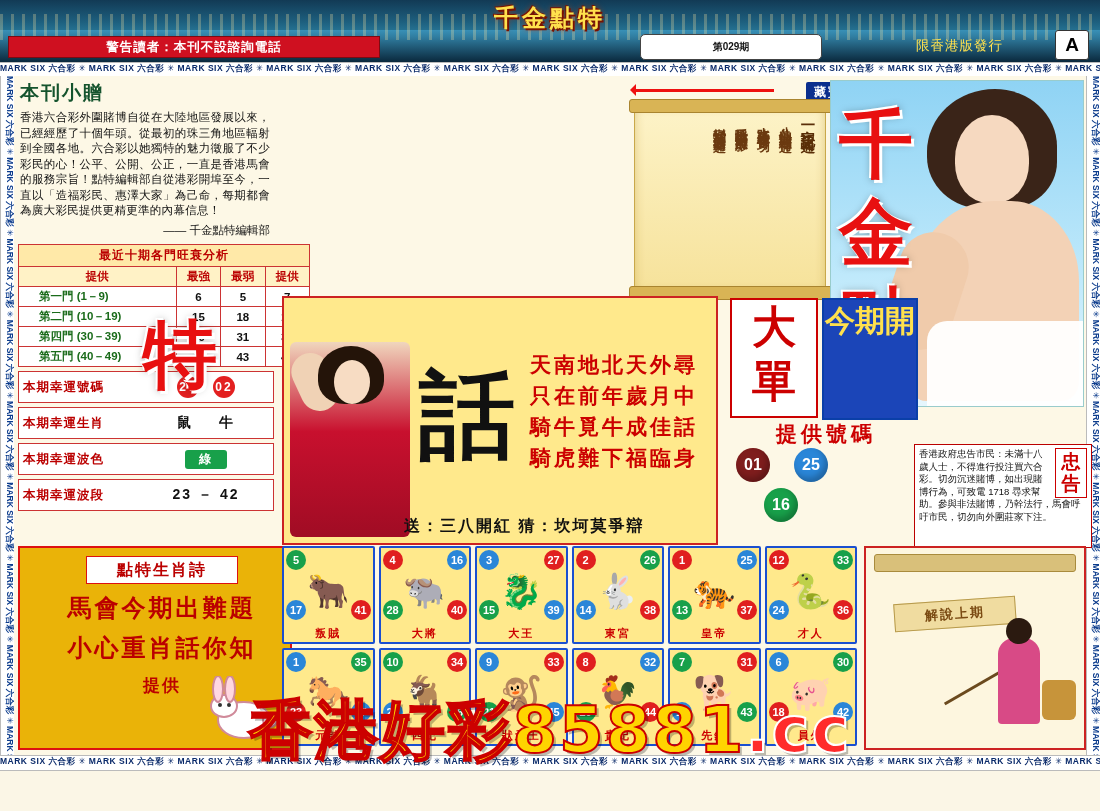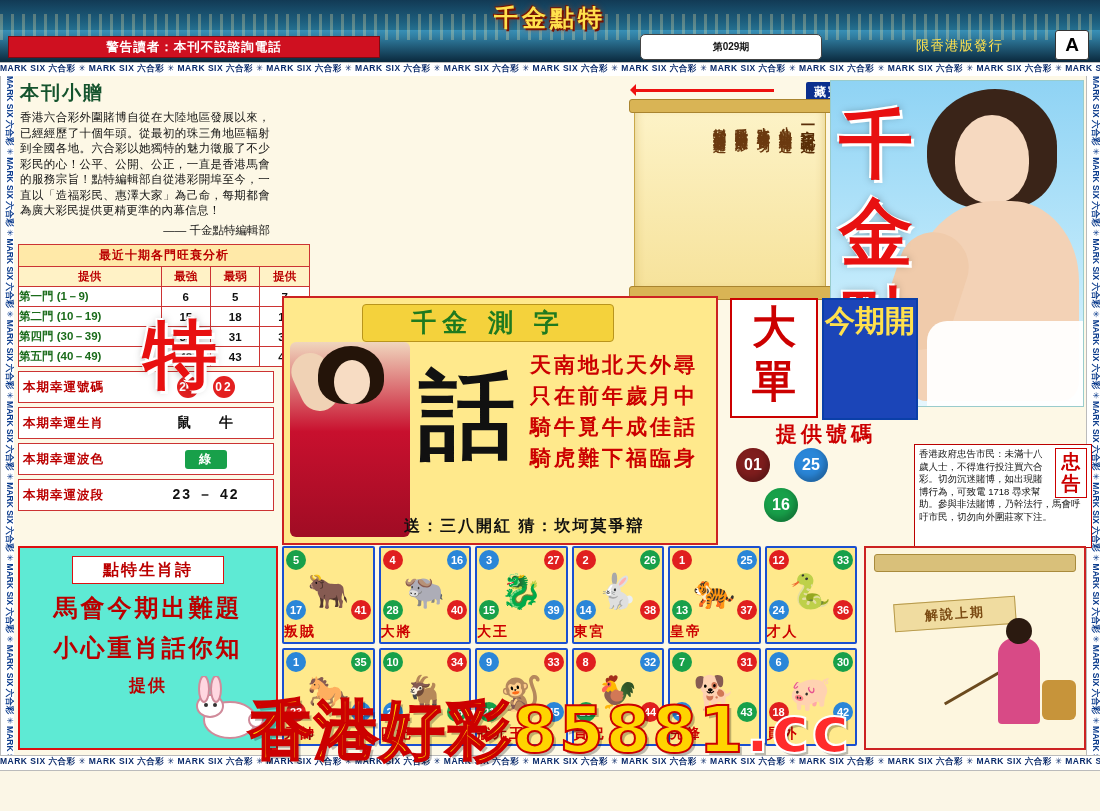--- a/index.html
+++ b/index.html
@@ -96,21 +96,21 @@
   
   .stats{
     position:absolute;left:4px;top:168px;width:292px;border-collapse:collapse;
     font-size:11.5px;background:#fff;
   }
   .stats td,.stats th{border:1px solid #c33;padding:2px 3px;text-align:center;}
   .stats .title{
     background:#ffe9a8;color:#b00;font-weight:bold;font-size:12px;letter-spacing:1px;
   }
   .stats .hdr{background:#fff2c6;color:#b00;font-weight:bold;}
-  .stats .rowlab{background:#fff;color:#0a3; font-weight:bold;text-align:left;padding-left:0;color:#1a6b1a;}
+  .stats .rowlab{background:#fff;color:#0a3; font-weight:bold;text-align:left;padding-left:20px;color:#1a6b1a;}
   .stats .num{font-weight:bold;color:#111;}
 
   
   .lucky{position:absolute;left:4px;top:295px;width:256px;}
   .lrow{
     display:flex;align-items:center;height:30px;border:1px solid #c33;margin-bottom:4px;
     background:#fff;
   }
   .lrow .lab{width:116px;font-size:12.5px;font-weight:bold;color:#b00;padding-left:4px;letter-spacing:1px;}
   .lrow .val{flex:1;text-align:center;font-size:14px;font-weight:bold;color:#111;letter-spacing:2px;}
@@ -120,21 +120,21 @@
   }
   .ball.red{background:#e32020;}
   .chip{
     display:inline-block;min-width:30px;padding:1px 6px;border-radius:3px;
     font-size:12px;font-weight:bold;color:#fff;background:#18a04a;
   }
 
   
   .poem{
     position:absolute;left:4px;top:470px;width:256px;height:200px;
-    border:2px solid #d11;background:#5eead4;
+    border:2px solid #d11;background:#eab308;padding-left:14px;
   }
   .poem .ptitle{
     margin:8px auto 2px;width:150px;height:26px;border:1px solid #d11;background:#fff;
     text-align:center;line-height:26px;font-size:16px;font-weight:bold;color:#b00;letter-spacing:2px;
   }
   .poem .pline{
     text-align:center;font-size:24px;font-weight:bold;color:#b00;letter-spacing:3px;margin-top:8px;
     font-family:"DejaVu Sans",sans-serif;
   }
   .poem .pline.small{font-size:17px;color:#b00;margin-top:10px;letter-spacing:2px;}
@@ -322,22 +322,22 @@
     font-size:11px;font-weight:bold;text-align:center;line-height:20px;
   }
   .zn.tl{left:2px;top:2px;}
   .zn.tr{right:2px;top:2px;}
   .zn.bl{left:2px;bottom:22px;}
   .zn.br{right:2px;bottom:22px;}
   .zn.red{background:#e01f1f;}
   .zn.blue{background:#2a86d8;}
   .zn.green{background:#18a04a;}
   .zcell .zname{
-    position:absolute;left:0;bottom:1px;width:100%;text-align:left;
-    font-size:14px;font-weight:bold;color:#c00;letter-spacing:2px;
+    position:absolute;left:0;bottom:1px;width:100%;text-align:center;
+    font-size:11px;font-weight:bold;color:#c00;letter-spacing:2px;
     font-family:"DejaVu Sans",sans-serif;
   }
   .zanimal{
     position:absolute;left:50%;top:46%;transform:translate(-50%,-50%);
     font-size:34px;line-height:34px;
   }
 
   
   .rbpic{
     position:absolute;left:850px;top:470px;width:218px;height:200px;
@@ -513,21 +513,20 @@
     <div class="bigtitle">
       <div class="bigchar">千</div>
       <div class="bigchar">金</div>
       <div class="bigchar">點</div>
     </div>
     <div class="bigchar t4">特</div>
 
     <div class="hkbadge">✹</div>
 
     <div class="cezi">
-      <div class="cezi-head">千金 測 字</div>
       <div class="cezi-lady">
         <div class="cl-arm"></div>
         <div class="cl-hair"></div>
         <div class="cl-face"></div>
       </div>
       <div class="cezi-big">話</div>
       <div class="cezi-lines">
         <div>天南地北天外尋</div>
         <div>只在前年歲月中</div>
         <div>騎牛覓牛成佳話</div>

